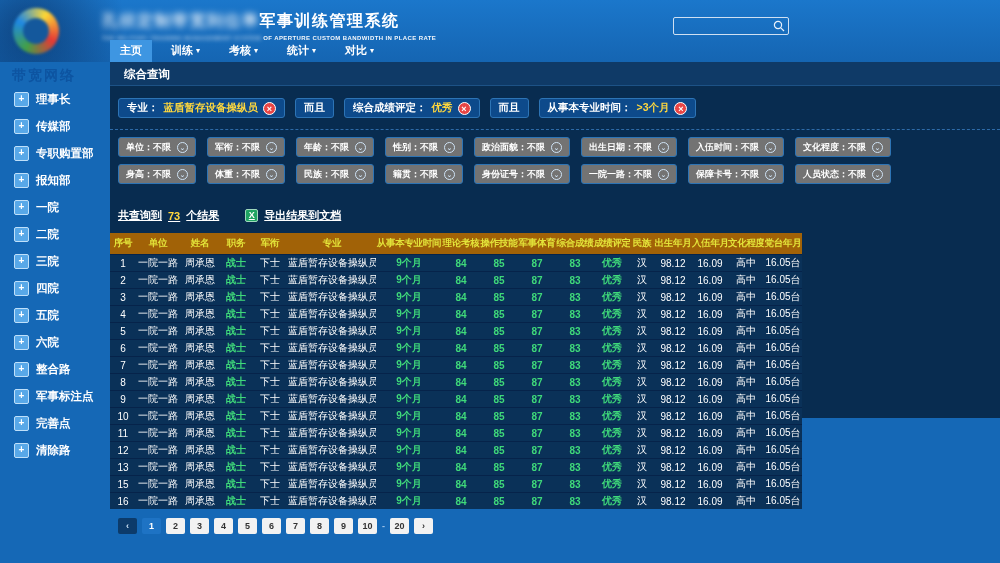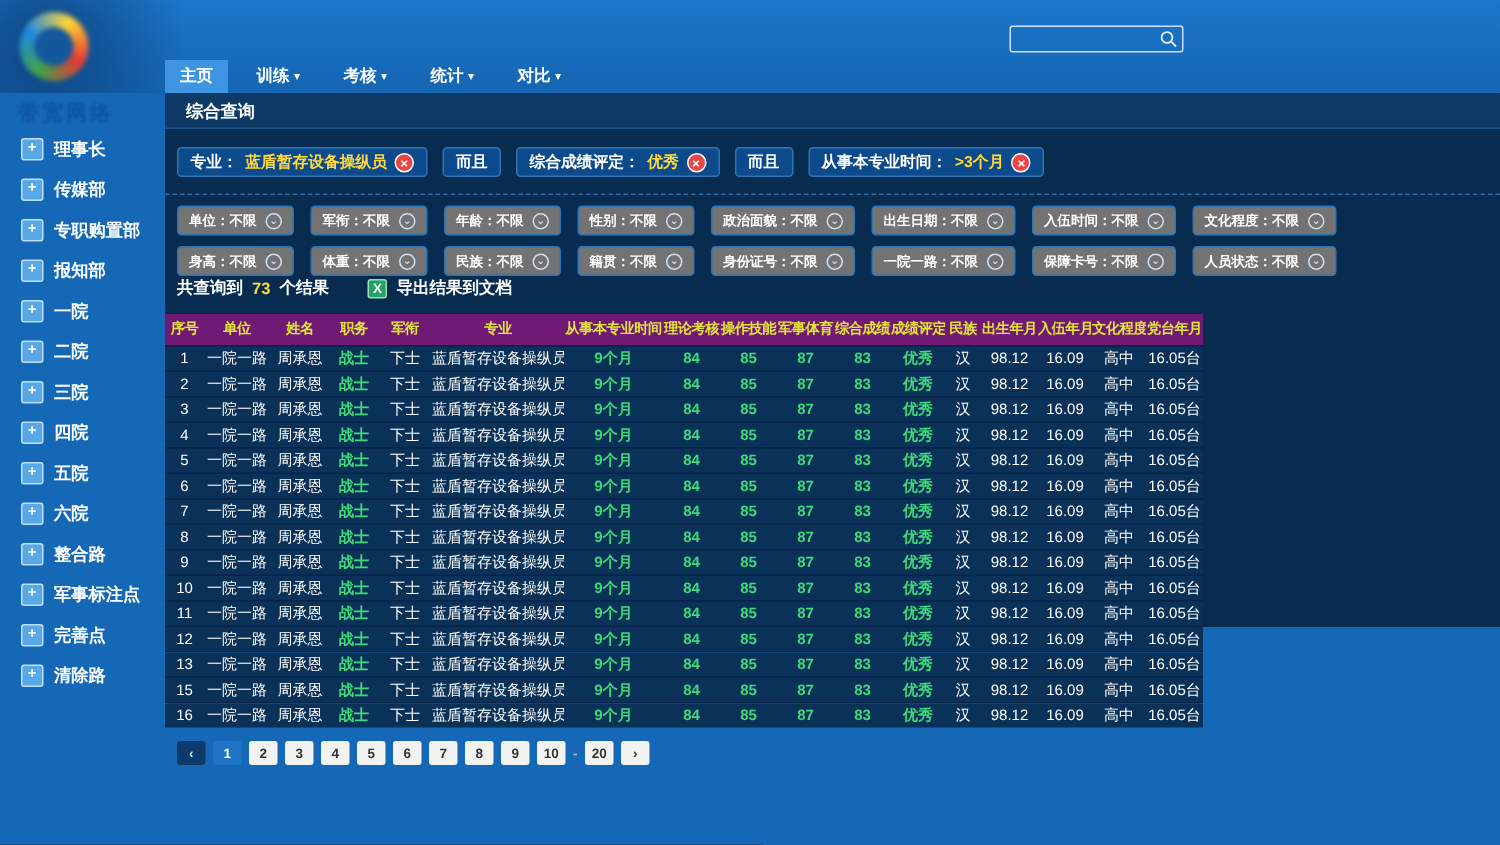--- a/index.html
+++ b/index.html
@@ -58,46 +58,50 @@
   .close-icon{width:13px;height:13px;border-radius:50%;background:#e84545;border:1px solid #fff;
     color:#fff;font-size:9px;line-height:12px;text-align:center;font-weight:bold;cursor:pointer;
     box-sizing:border-box;flex:0 0 auto;}
   .dashed{border-top:1px dashed #2e6ba8;margin:11px 0 0 0;height:0;}
   .drow{display:flex;gap:11px;margin:7px 0 0 8px;}
   .dchip{height:18px;background:#737373;border:1px solid #2d74b5;border-radius:3px;
     display:flex;align-items:center;gap:6px;padding:0 7px;font-size:9px;color:#fff;
     font-weight:bold;cursor:pointer;white-space:nowrap;}
   .circ-caret{width:11px;height:11px;border:1px solid #cfe3f5;border-radius:50%;
     font-size:7px;line-height:9px;text-align:center;color:#cfe3f5;flex:0 0 auto;box-sizing:border-box;}
-  .results-line{margin:0 0 0 8px;display:flex;align-items:flex-end;gap:6px;color:#fff;
-    font-size:11px;font-weight:bold;}
+  .results-line{margin:24px 0 0 8px;display:flex;align-items:center;gap:6px;color:#fff;
+    font-size:11px;font-weight:bold;text-decoration:underline;}
   .count{color:#ffd83d;}
   .excel-icon{width:13px;height:13px;background:#1fa463;border:1px solid #9fd9bd;border-radius:2px;
     color:#fff;font-size:9px;font-weight:bold;text-align:center;line-height:11px;margin-left:20px;
     box-sizing:border-box;cursor:pointer;}
   .export-label{cursor:pointer;}
   table{margin:10px 0 0 0;border-collapse:collapse;table-layout:fixed;width:692px;}
-  th{background:#701a75;color:#e3e339;font-size:9.5px;font-weight:bold;height:21px;padding:0;
+  th{background:#a16207;color:#e3e339;font-size:9.5px;font-weight:bold;height:21px;padding:0;
     text-align:center;white-space:nowrap;overflow:hidden;letter-spacing:-0.3px;}
   td{font-size:10px;color:#fff;text-align:center;height:16px;padding:0;
     border-top:1px solid #06234a;background:#0a3158;white-space:nowrap;overflow:hidden;}
   tr.hl td{background:#1a4a7d;}
   td.green{color:#3fd97a;font-weight:bold;}
   .pagination{margin:9px 0 0 8px;display:flex;gap:5px;align-items:center;}
   .page-btn{min-width:13px;height:16px;background:#f2f2f2;border-radius:2px;color:#333;
     font-size:9px;text-align:center;line-height:16px;cursor:pointer;padding:0 3px;font-weight:bold;}
   .page-btn.active{background:#1e73c4;color:#fff;}
   .page-btn.prev{background:#0c3b6b;color:#cfe3f5;}
   .dash{color:#9fc3e8;font-size:9px;font-weight:bold;}
 </style>
 </head>
 <body>
 
 <div class="top-header">
   <div class="logo"></div>
+  <div class="title-block">
+    <div class="title-line"><span class="title-redacted">孔径定制带宽到位率</span><span>军事训练管理系统</span></div>
+    <div class="subtitle-line"><span class="subtitle-redacted">THE MILITARY TRAINING MANAGEMENT SYSTEM </span><span>OF APERTURE CUSTOM BANDWIDTH IN PLACE RATE</span></div>
+  </div>
   <div class="search-box">
     <input class="search-input" placeholder="" style="">
     <svg class="search-icon" viewBox="0 0 12 12">
         <circle cx="5" cy="5" r="3.6" fill="none" stroke="#e8f1fb" stroke-width="1.2"></circle>
         <line x1="7.8" y1="7.8" x2="11" y2="11" stroke="#e8f1fb" stroke-width="1.2"></line>
       </svg>
   </div>
   <div class="nav-row">
       <div class="nav-item active">
         <span>主页</span>

